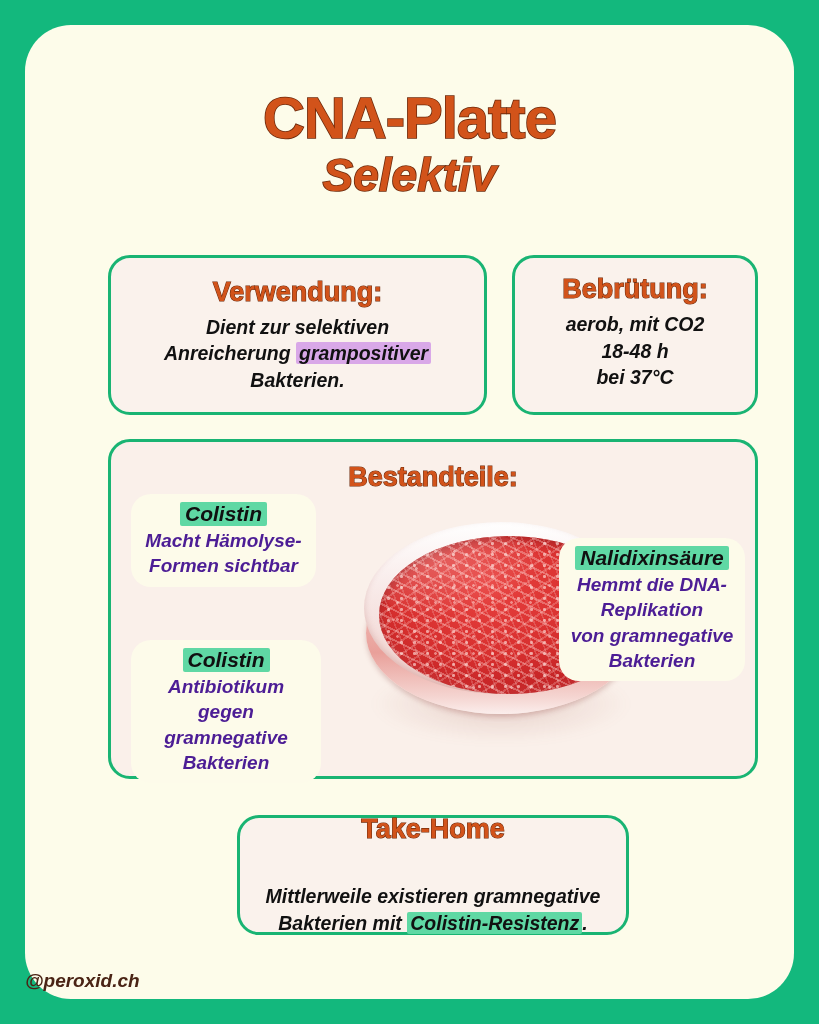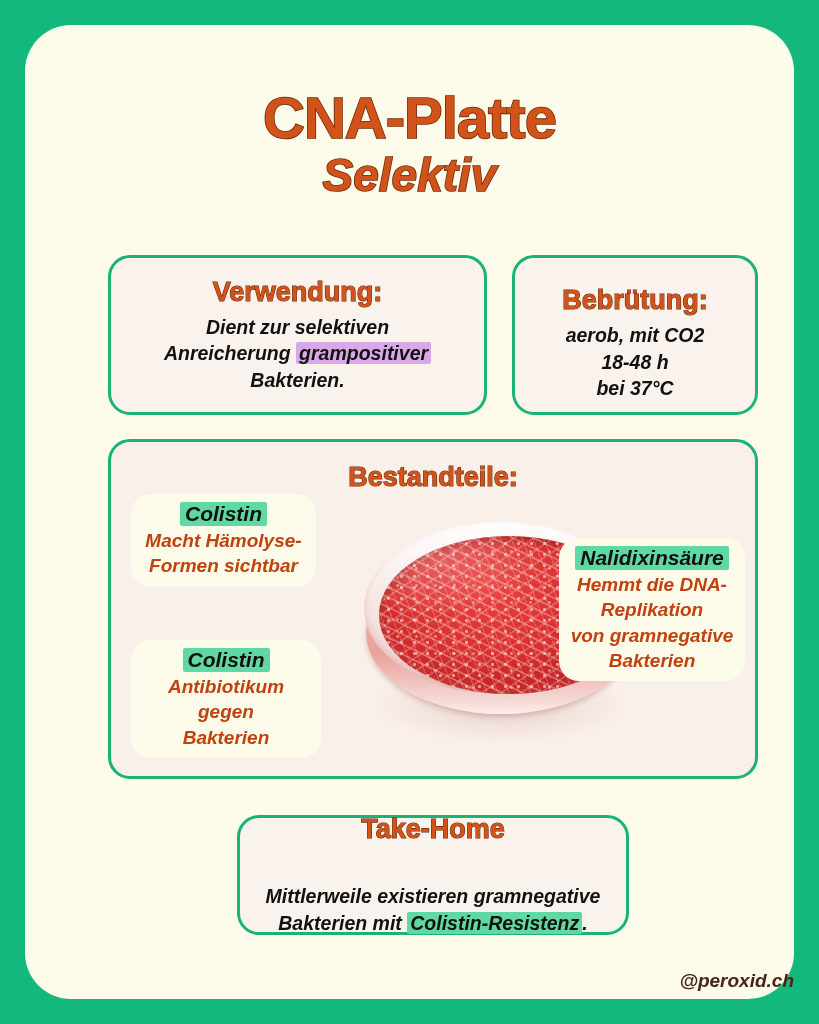--- a/index.html
+++ b/index.html
@@ -42,21 +42,21 @@
     paint-order:stroke fill;
   }
 
   
   .card {
     position:absolute;
     background:#faf2ec;
     border:3px solid #19b473;
     border-radius:22px;
     text-align:center;
-    padding:10px 12px;
+    padding:21px 12px;
   }
 
   .card-head {
     font-size:27px;
     font-weight:bold;
     color:#d2531a;
     -webkit-text-stroke:1.1px #6d2a0c;
     paint-order:stroke fill;
     margin-bottom:6px;
   }
@@ -105,21 +105,21 @@
     font-size:21px; font-weight:bold; font-style:italic;
     color:#101010;
     display:inline-block;
     background:#5fd8a4;
     padding:0 5px;
     border-radius:2px;
     margin-bottom:2px;
   }
   .sub-text {
     font-size:19px; font-style:italic; font-weight:bold;
-    color:#c2410c; line-height:1.33;
+    color:#4c1d95; line-height:1.33;
   }
 
   #sub-schafblut   { left:20px;  top:52px;  width:185px; }
   #sub-colistin    { left:20px;  top:198px; width:190px; }
   #sub-nalidixin   { left:448px; top:96px;  width:186px; }
 
   
   .dish-wrap { position:absolute; left:245px; top:72px; width:290px; height:250px; z-index:1; }
 
   .dish-shadow {
@@ -179,21 +179,21 @@
   #card-takehome {
     left:212px; top:790px; width:392px; height:120px;
     display:flex; flex-direction:column; justify-content:center;gap:32px;
   }
   .mark-green  { background:#5fd8a4; padding:0 3px; border-radius:2px; }
   .mark-purple { background:#d9a8e8; padding:0 3px; border-radius:2px; }
 
   
   .footer {
     position:absolute; left:0; top:945px; width:100%;
-    text-align:right;
+    text-align:left;
     font-size:19px; font-style:italic; font-weight:bold;
     color:#4a2415;
   }
 </style>
 </head>
 <body>
 
 <div class="poster">
 
   <div class="title-block">
@@ -237,20 +237,21 @@
       <div class="sub-text multiline">
           <div>Macht Hämolyse-</div>
           <div>Formen sichtbar</div>
         </div>
     </div>
 
     <div class="sub-card" id="sub-colistin">
       <div class="sub-title">Colistin</div>
       <div class="sub-text multiline">
           <div>Antibiotikum gegen</div>
+          <div>gramnegative</div>
           <div>Bakterien</div>
         </div>
     </div>
 
     <div class="sub-card" id="sub-nalidixin">
       <div class="sub-title">Nalidixinsäure</div>
       <div class="sub-text multiline">
           <div>Hemmt die DNA-</div>
           <div>Replikation</div>
           <div>von gramnegative</div>

